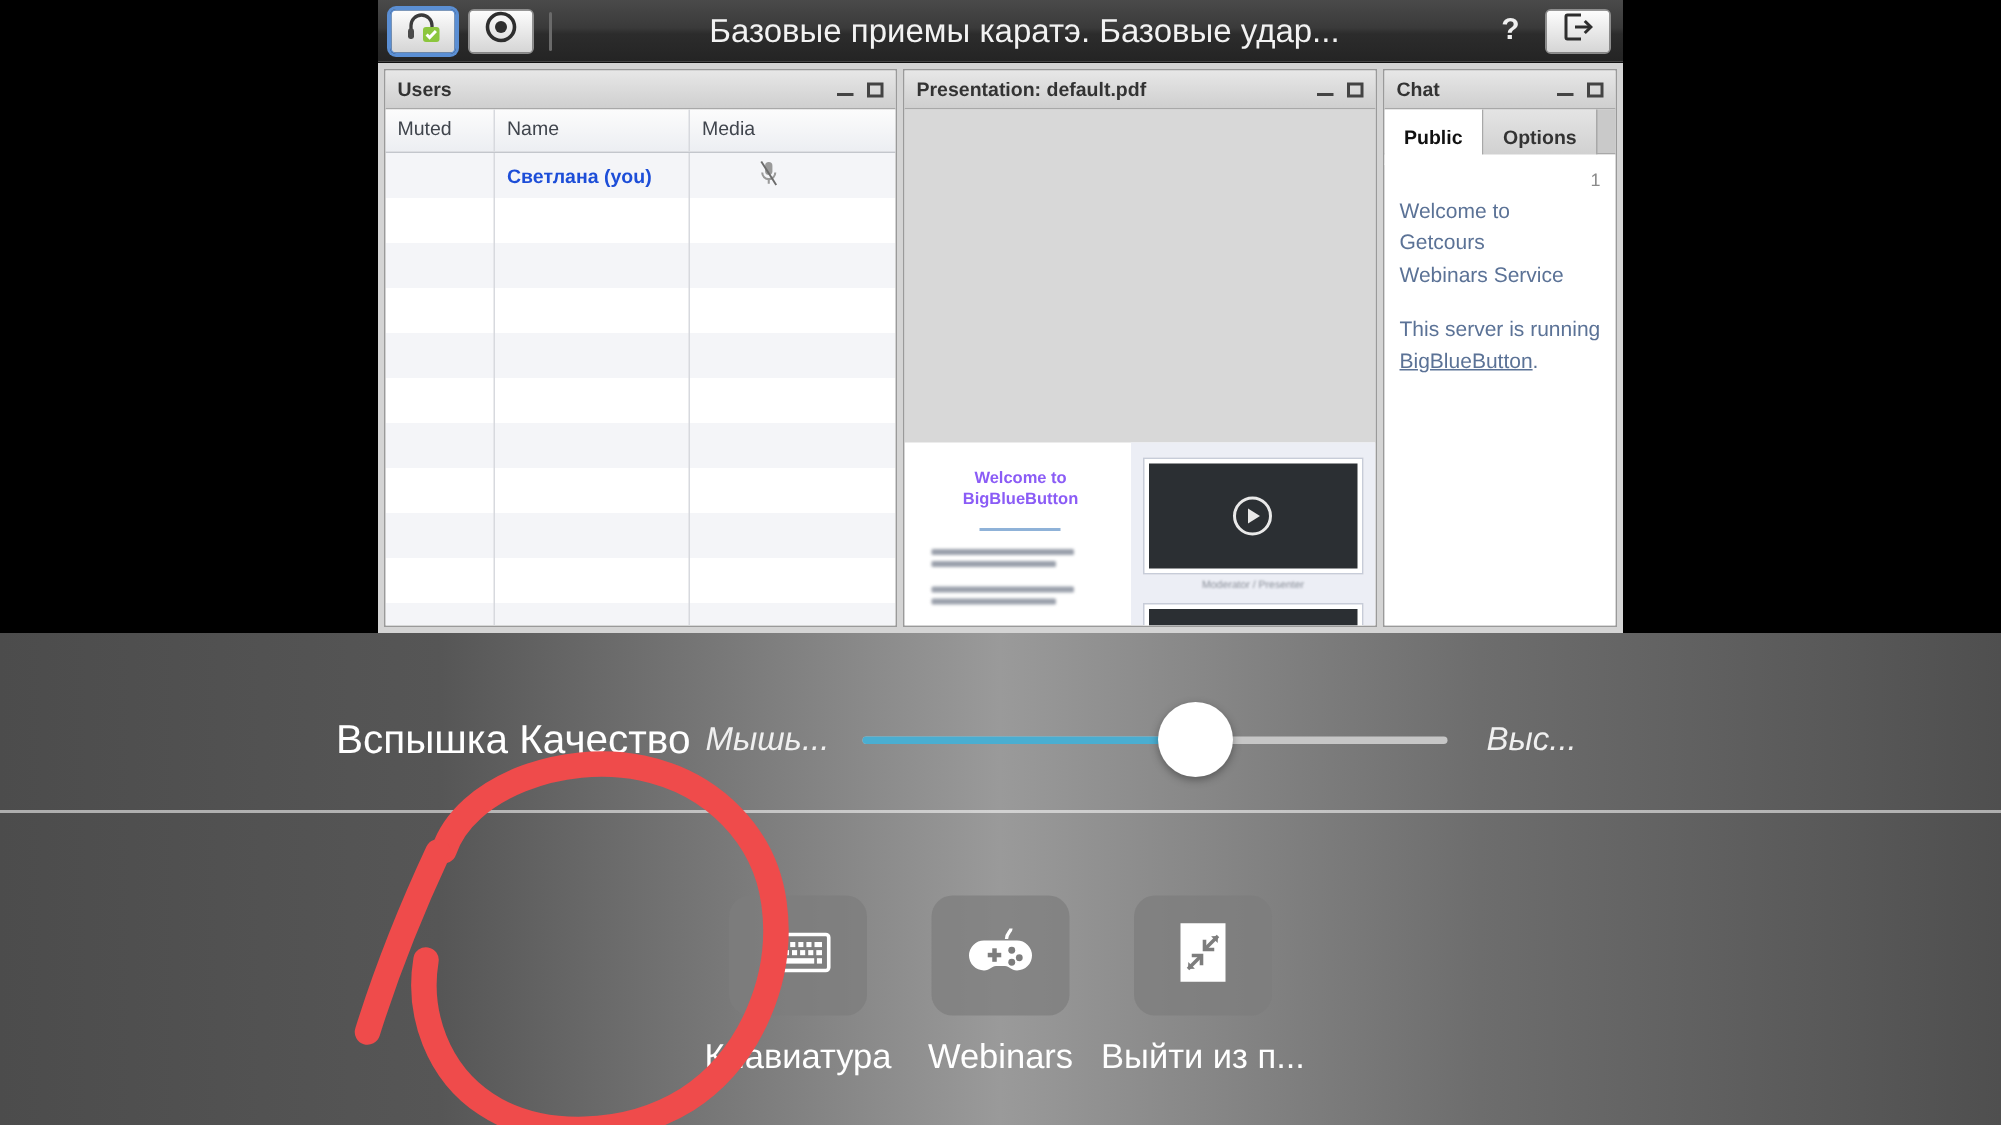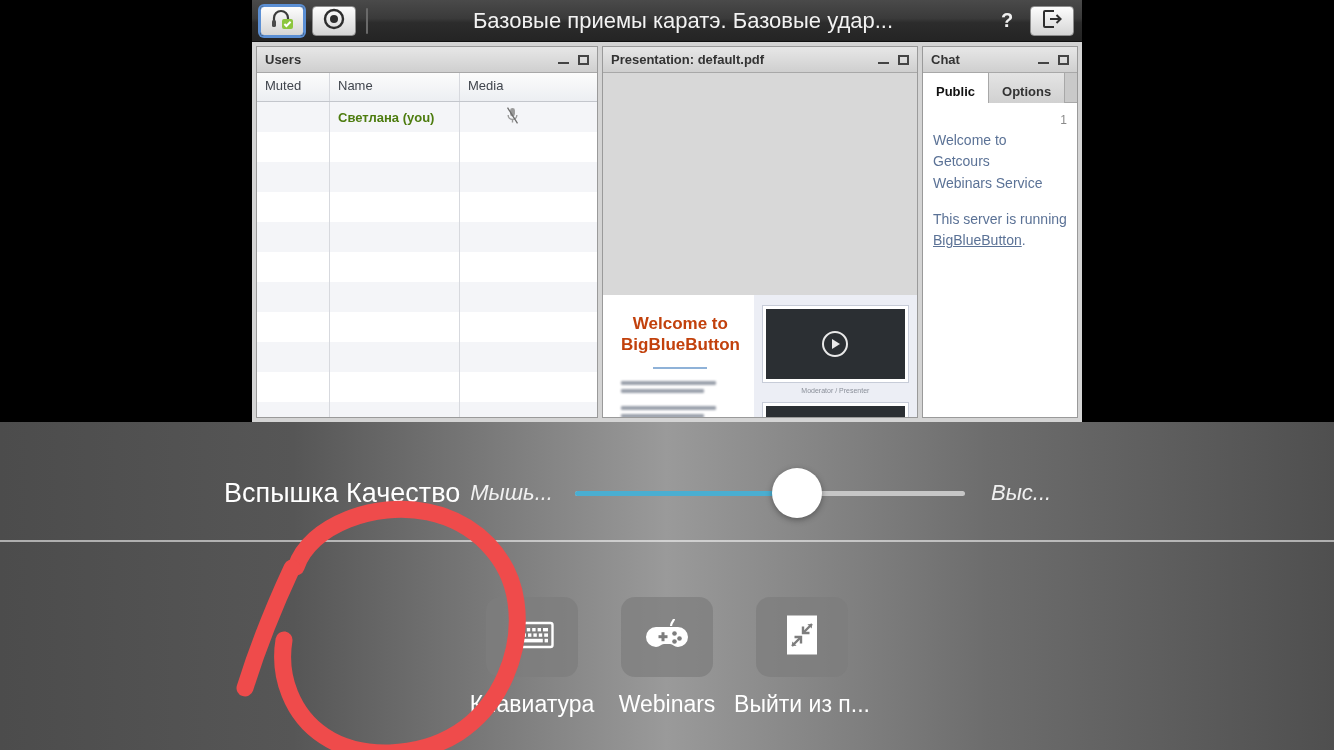--- a/index.html
+++ b/index.html
@@ -74,28 +74,28 @@
             border-bottom:1px solid #c3c6cc; font-size:13px; color:#40454d; }
   .u-head > div, .u-row > div { padding:5px 8px; overflow:hidden; white-space:nowrap; }
   .c-status { width:73px; border-right:1px solid #d7d9de; }
   .c-name { width:130px; border-right:1px solid #d7d9de; }
   .c-media { flex:1; }
   .u-body { flex:1; overflow:hidden; }
   .u-row { display:flex; height:30px; align-items:center; font-size:13px; }
   .u-row > div { height:30px; display:flex; align-items:center; }
   .u-row.odd { background:#f4f5f8; }
   .u-row.even { background:#ffffff; }
-  .u-name-self { color:#4d7c0f; font-weight:bold; }
+  .u-name-self { color:#1d4ed8; font-weight:bold; }
 
   
   .pres-body { flex:1; background:#d8d8d8; position:relative; overflow:hidden; }
   .slide { position:absolute; left:0; right:0; bottom:0; top:222px; background:#fff; display:flex; }
   .slide-left { width:48%; padding:18px 14px 0 18px; }
   .slide-right { flex:1; background:#eceef5; padding:10px 8px; }
-  .slide-h { font-size:17px; font-weight:bold; color:#c2410c; text-align:center; line-height:1.25; }
+  .slide-h { font-size:11px; font-weight:bold; color:#8b5cf6; text-align:center; line-height:1.25; }
   .slide-rule { width:54px; height:2px; background:#8fb2d8; margin:11px auto 12px; }
   .blur-lines { filter:blur(1.1px); }
   .bl { height:4px; background:#9aa0ab; border-radius:1px; margin-bottom:4px; }
   .bl.w80{width:80%} .bl.w70{width:70%}
   .bl-gap { height:9px; }
   .vid-thumb { background:#fff; border:1px solid #c7ccd8; padding:3px; margin-bottom:4px; }
   .vid-inner { height:70px; background:#2b2f33; position:relative; display:flex; align-items:center; justify-content:center; }
   .vid-inner.two { height:34px; }
   .play-ring { width:26px; height:26px; border:2px solid #e9e9e9; border-radius:50%;
                display:flex; align-items:center; justify-content:center; }

